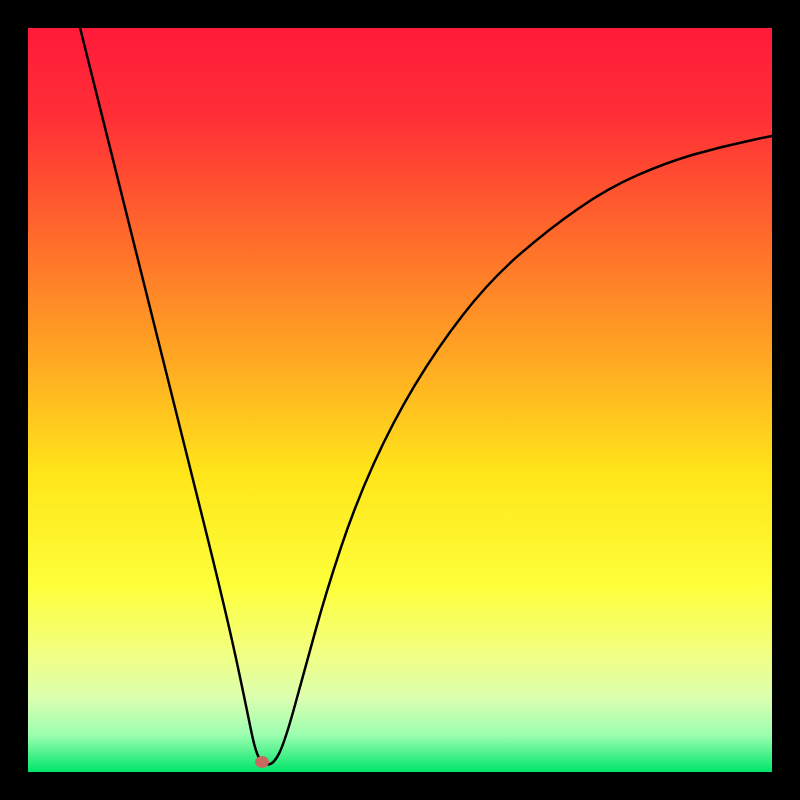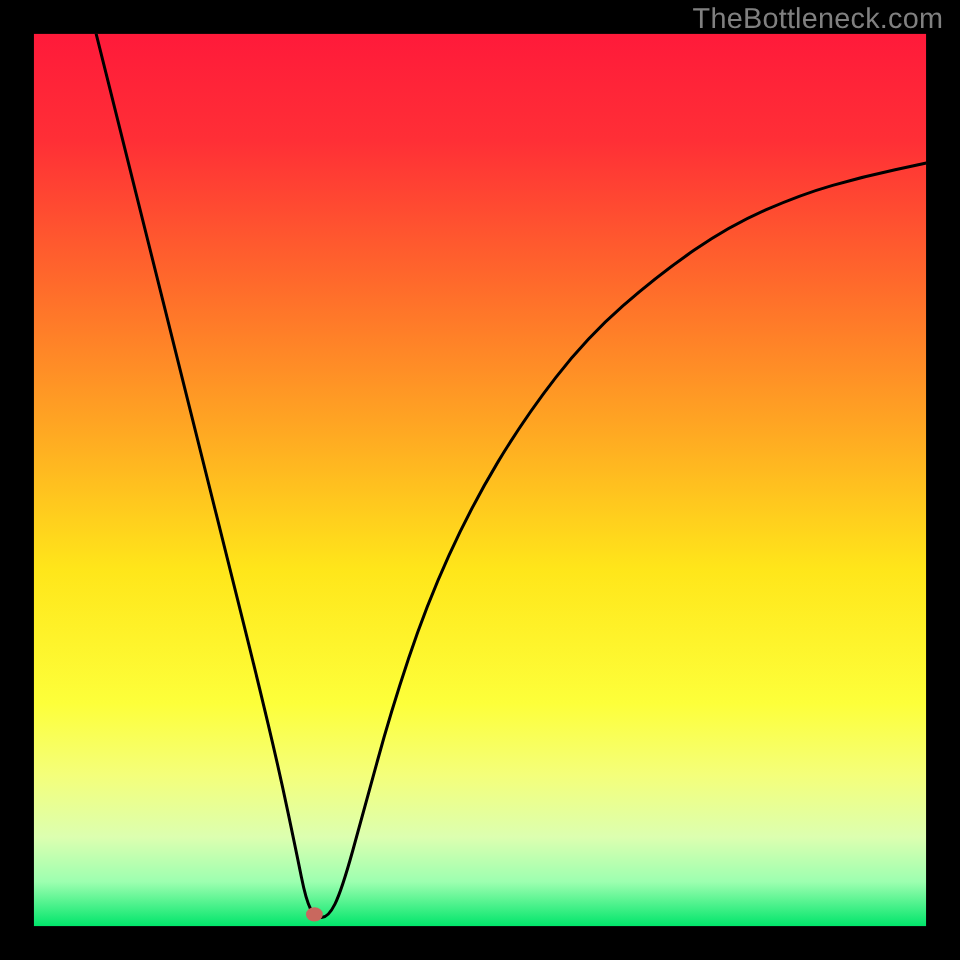--- a/index.html
+++ b/index.html
@@ -55,21 +55,20 @@
     height: 12px;
     border-radius: 50%;
     z-index: 20;
     transform: translate(-50%, -50%);
   }
 </style>
 </head>
 <body>
 <div class="frame">
 
-  <div class="watermark">TheBottleneck.com</div>
 
   <div class="plot-area">
 
     <svg class="gradient-bg" viewBox="0 0 744 744" preserveAspectRatio="none">
       <defs>
         <linearGradient id="bg-grad" x1="0" y1="0" x2="0" y2="1">
             <stop offset="0.0%" stop-color="#ff1a3a"></stop>
             <stop offset="12.0%" stop-color="#ff2f36"></stop>
             <stop offset="28.0%" stop-color="#ff6a2b"></stop>
             <stop offset="45.0%" stop-color="#ffaa22"></stop>

